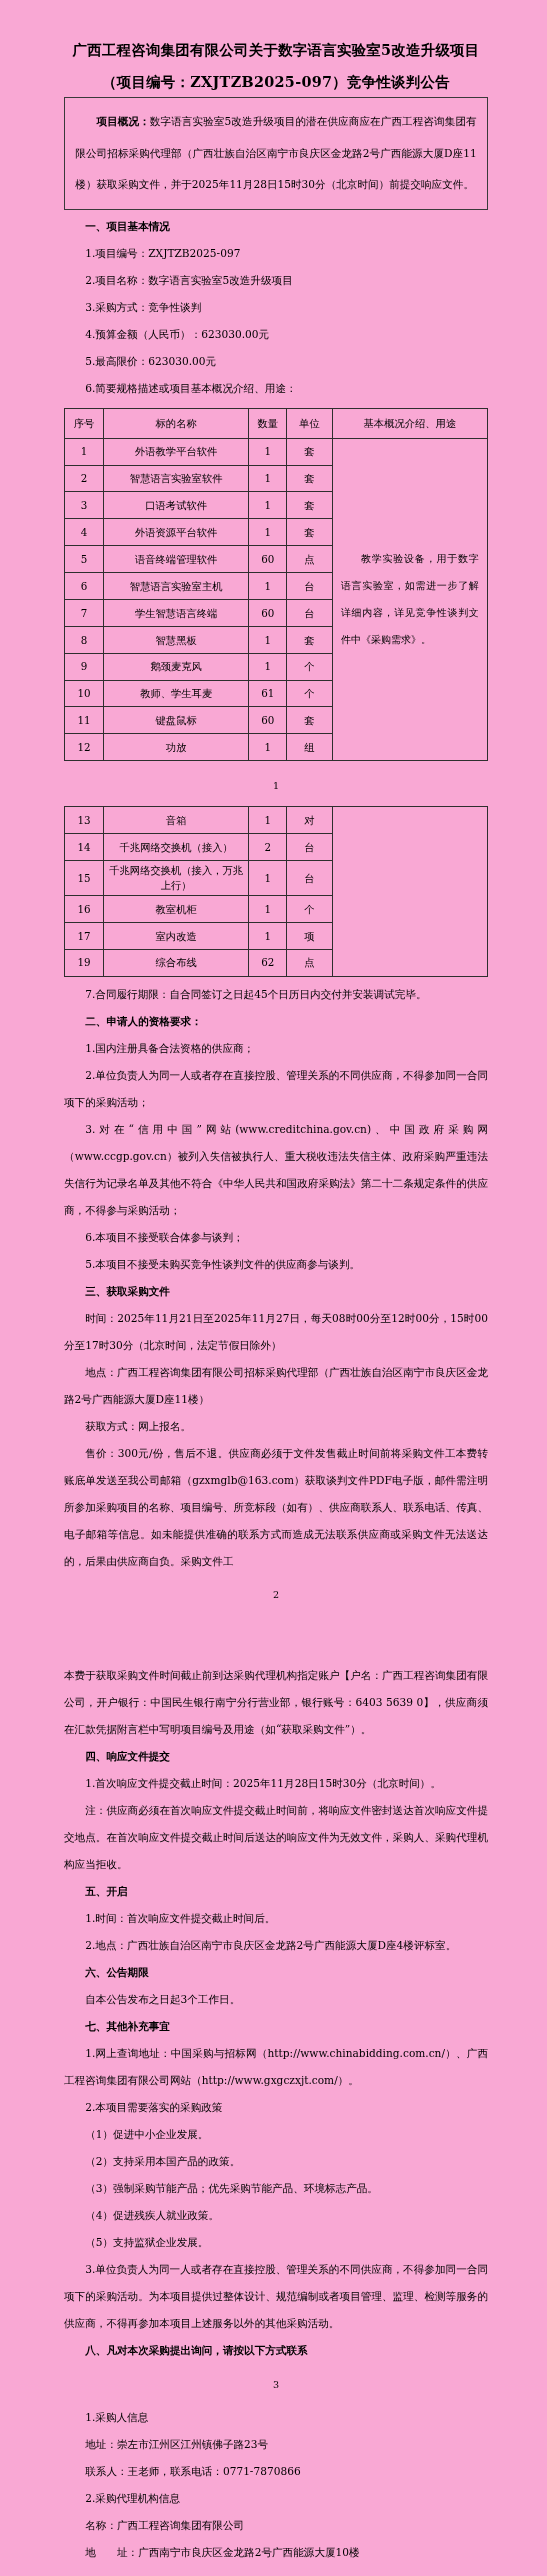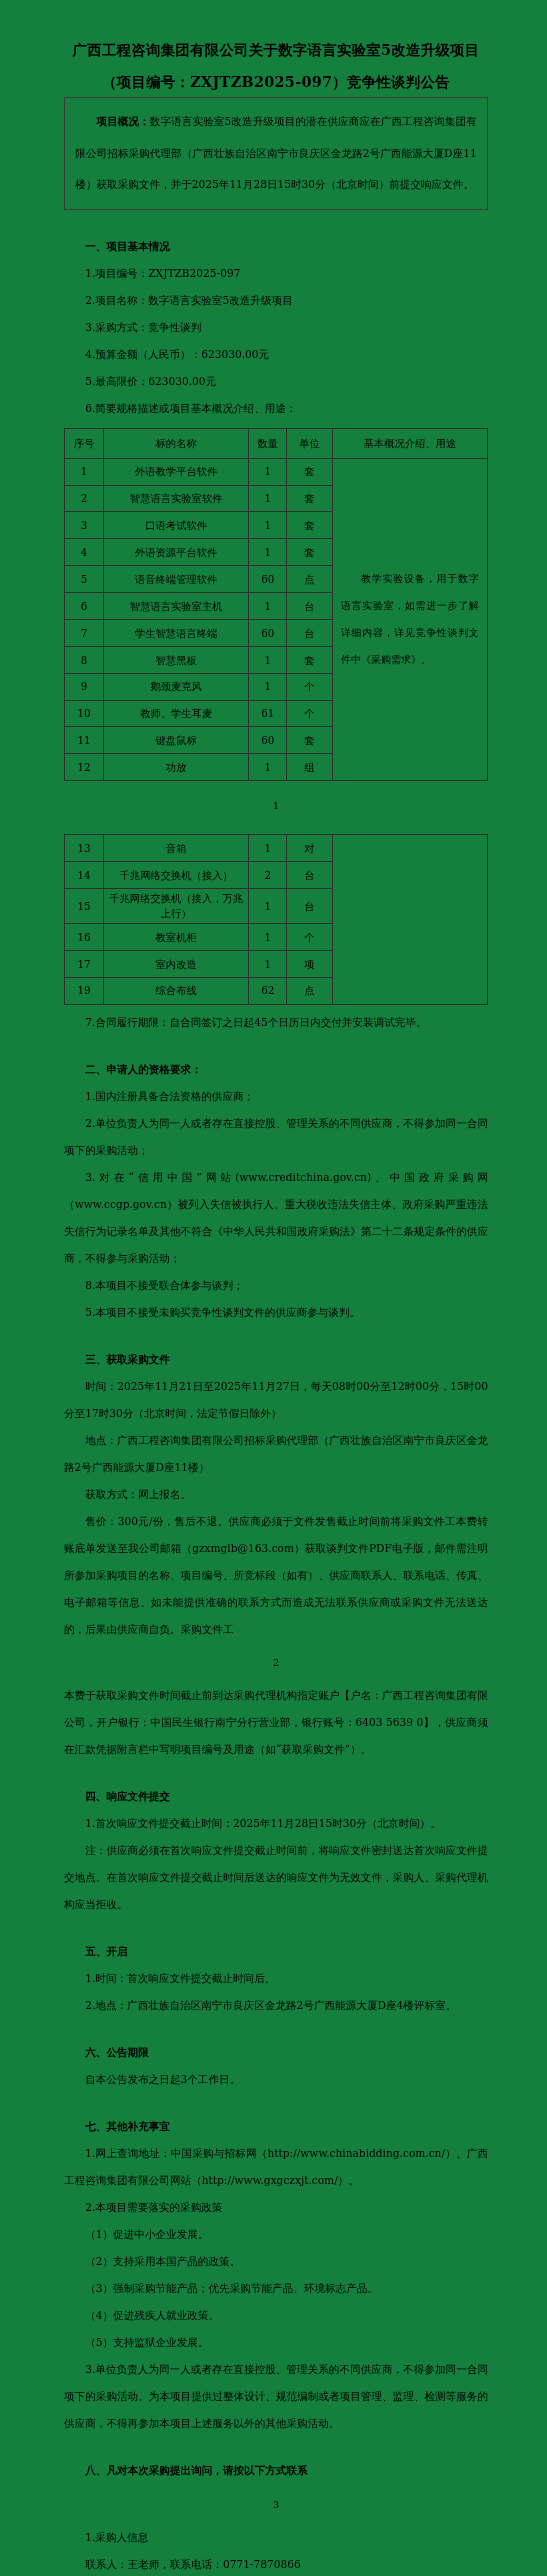--- a/index.html
+++ b/index.html
@@ -1,20 +1,20 @@
 <!DOCTYPE html>
 <html style="font-size:11px"><head>
 <meta charset="utf-8">
 <style>
   html,body { margin:0; padding:0; background:#ffffff; }
   body { width:548px; }
   .doc {
     box-sizing:border-box;
     width:548px; height:2576px;
-    background:#15803d;
+    background:#f9a8d4;
     padding:34px 60px 23px 64px;
     display:flex; flex-direction:column;
     font-family:"DejaVu Serif","Liberation Serif",serif;
     color:#000;
     font-size:10.6px;
     overflow:hidden;
   }
   .title {
     text-align:center; font-weight:bold;
     font-size:14.4px; line-height:31.5px;
@@ -27,32 +27,32 @@
   }
   .overview-box .box-text {
     margin:0; line-height:31.5px; text-align:justify; text-indent:2em;
   }
   .overview-box .box-label { font-weight:bold; }
   #flow-root { display:flex; flex-direction:column; flex:1 1 auto; margin-top:2.7px; }
   .para {
     margin:0; line-height:27px;
     text-align:justify; text-indent:2em;
   }
-  .para.heading { font-weight:bold;margin-top:20px; }
-  .para.noindent { text-indent:0; }
+  .para.heading { font-weight:bold; }
+  .para.noindent { text-indent:0;margin-top:48px; }
   .pagenum {
     text-align:center; font-size:9.6px; line-height:13.7px;
     margin:13.7px 0 12.3px 0; color:#000;
   }
   table.goods-table {
     border-collapse:collapse; width:100%;
     table-layout:fixed; margin:6.8px 0 4.1px 0;
     font-size:10.3px;
   }
-  table.goods-table.second { margin-top:9px; }
+  table.goods-table.second { margin-top:1px; }
   .goods-table th, .goods-table td {
     border:0.7px solid #2e2e2e;
     text-align:center; vertical-align:middle;
     font-weight:normal; padding:2.7px 2.1px;
     line-height:14.4px; height:20.5px;
     overflow:hidden;
   }
   .goods-table th { height:23px; }
   .goods-table td.desc-cell {
     text-align:justify; text-indent:2em;
@@ -223,21 +223,21 @@
             <td>62</td>
             <td>点</td>
           </tr>
         </tbody>
       </table>
       <p class="para">7.合同履行期限：自合同签订之日起45个日历日内交付并安装调试完毕。</p>
       <p class="para heading">二、申请人的资格要求：</p>
       <p class="para">1.国内注册具备合法资格的供应商；</p>
       <p class="para">2.单位负责人为同一人或者存在直接控股、管理关系的不同供应商，不得参加同一合同项下的采购活动；</p>
       <p class="para">3.对在“信用中国”网站(www.creditchina.gov.cn)、中国政府采购网（www.ccgp.gov.cn）被列入失信被执行人、重大税收违法失信主体、政府采购严重违法失信行为记录名单及其他不符合《中华人民共和国政府采购法》第二十二条规定条件的供应商，不得参与采购活动；</p>
-      <p class="para">8.本项目不接受联合体参与谈判；</p>
+      <p class="para">6.本项目不接受联合体参与谈判；</p>
       <p class="para">5.本项目不接受未购买竞争性谈判文件的供应商参与谈判。</p>
       <p class="para heading">三、获取采购文件</p>
       <p class="para">时间：2025年11月21日至2025年11月27日，每天08时00分至12时00分，15时00分至17时30分（北京时间，法定节假日除外）</p>
       <p class="para">地点：广西工程咨询集团有限公司招标采购代理部（广西壮族自治区南宁市良庆区金龙路2号广西能源大厦D座11楼）</p>
       <p class="para">获取方式：网上报名。</p>
       <p class="para">售价：300元/份，售后不退。供应商必须于文件发售截止时间前将采购文件工本费转账底单发送至我公司邮箱（gzxmglb@163.com）获取谈判文件PDF电子版，邮件需注明所参加采购项目的名称、项目编号、所竞标段（如有）、供应商联系人、联系电话、传真、电子邮箱等信息。如未能提供准确的联系方式而造成无法联系供应商或采购文件无法送达的，后果由供应商自负。采购文件工</p>
       <div class="pagenum">2</div>
       <p class="para noindent">本费于获取采购文件时间截止前到达采购代理机构指定账户【户名：广西工程咨询集团有限公司，开户银行：中国民生银行南宁分行营业部，银行账号：6403 5639 0】，供应商须在汇款凭据附言栏中写明项目编号及用途（如“获取采购文件”）。</p>
       <p class="para heading">四、响应文件提交</p>
       <p class="para">1.首次响应文件提交截止时间：2025年11月28日15时30分（北京时间）。</p>
@@ -252,20 +252,21 @@
       <p class="para">2.本项目需要落实的采购政策</p>
       <p class="para">（1）促进中小企业发展。</p>
       <p class="para">（2）支持采用本国产品的政策。</p>
       <p class="para">（3）强制采购节能产品；优先采购节能产品、环境标志产品。</p>
       <p class="para">（4）促进残疾人就业政策。</p>
       <p class="para">（5）支持监狱企业发展。</p>
       <p class="para">3.单位负责人为同一人或者存在直接控股、管理关系的不同供应商，不得参加同一合同项下的采购活动。为本项目提供过整体设计、规范编制或者项目管理、监理、检测等服务的供应商，不得再参加本项目上述服务以外的其他采购活动。</p>
       <p class="para heading">八、凡对本次采购提出询问，请按以下方式联系</p>
       <div class="pagenum">3</div>
       <p class="para">1.采购人信息</p>
+      <p class="para">地址：崇左市江州区江州镇佛子路23号</p>
       <p class="para">联系人：王老师，联系电话：0771-7870866</p>
       <p class="para">2.采购代理机构信息</p>
       <p class="para">名称：广西工程咨询集团有限公司</p>
       <p class="para">地　　址：广西南宁市良庆区金龙路2号广西能源大厦10楼</p>
     </div>
 
 </div>
 
 
 </body></html>

